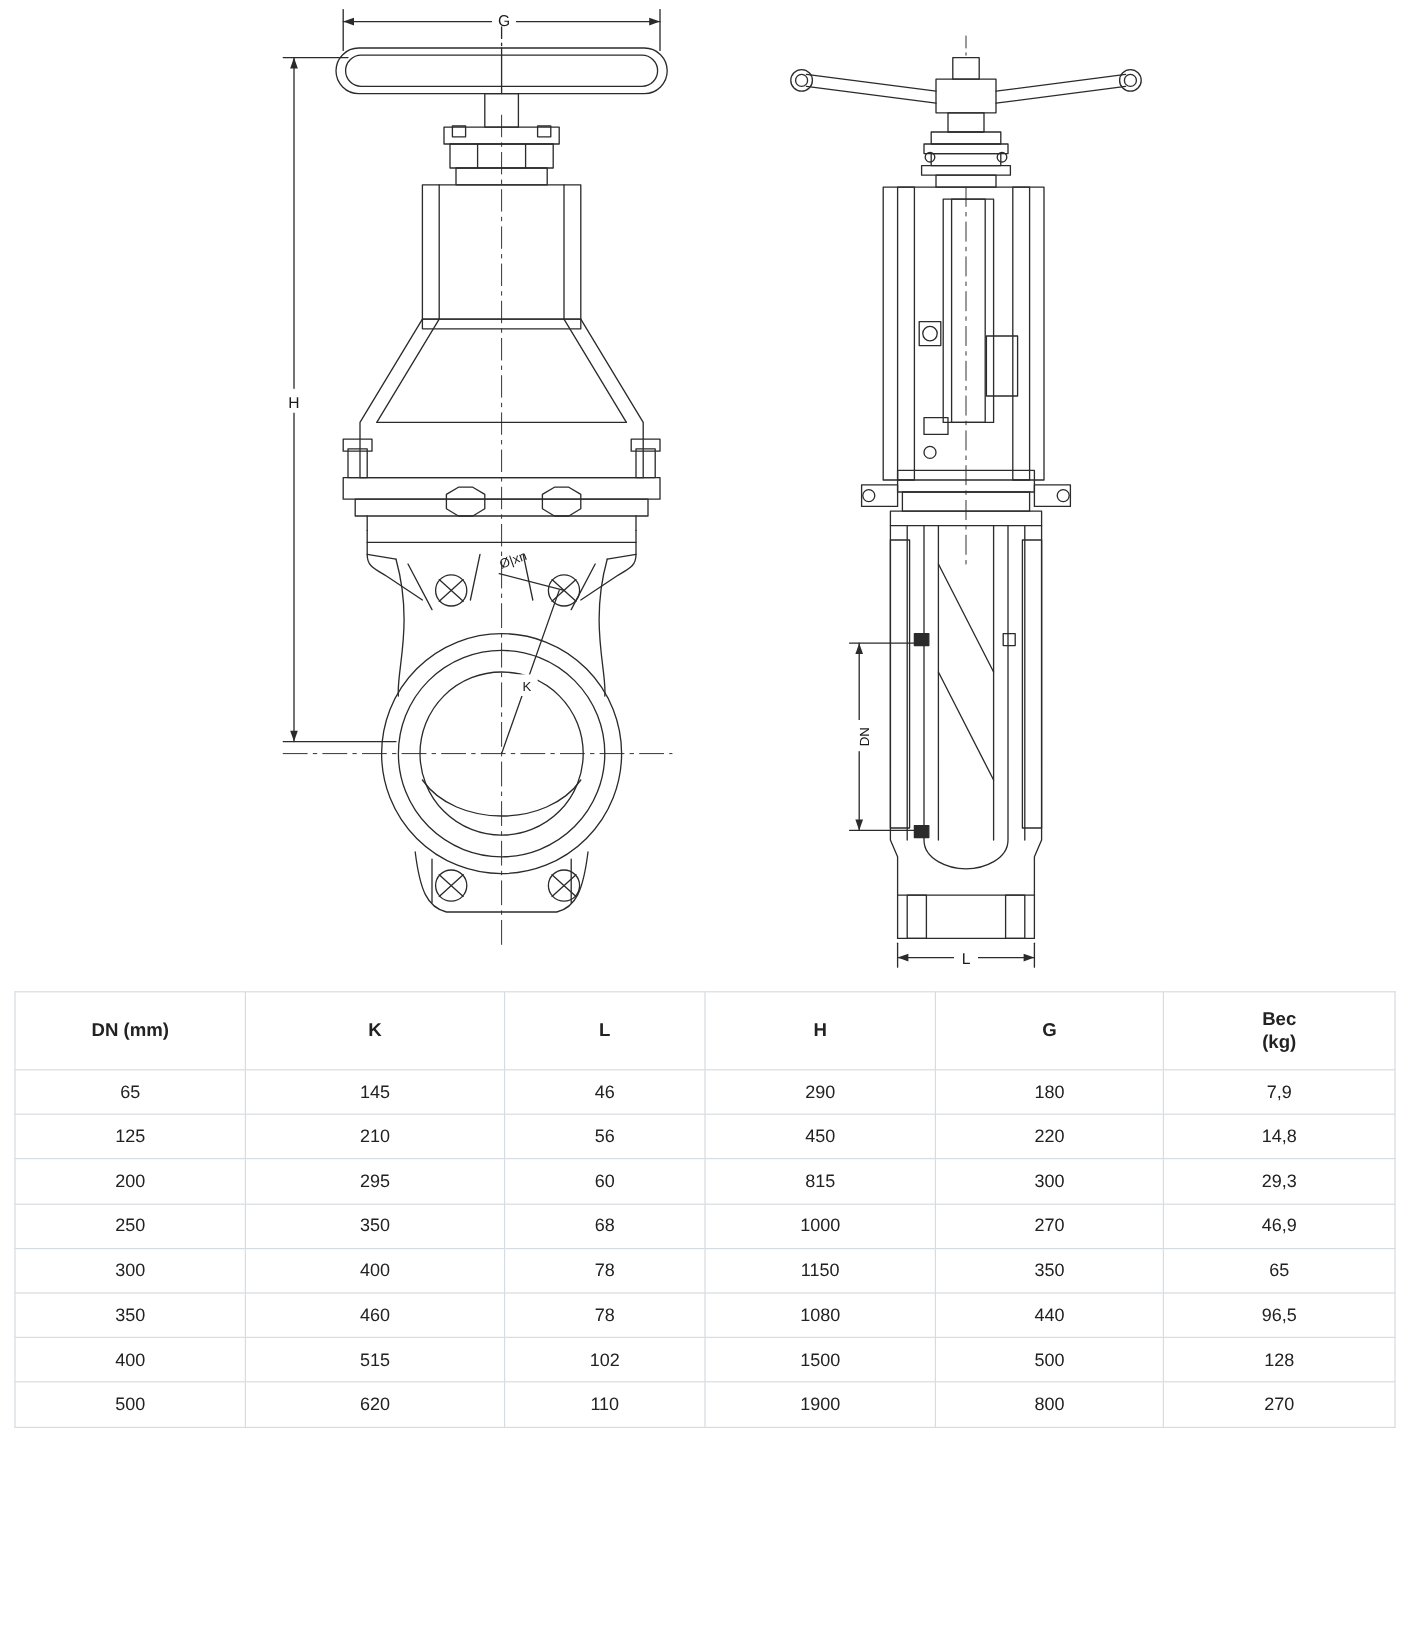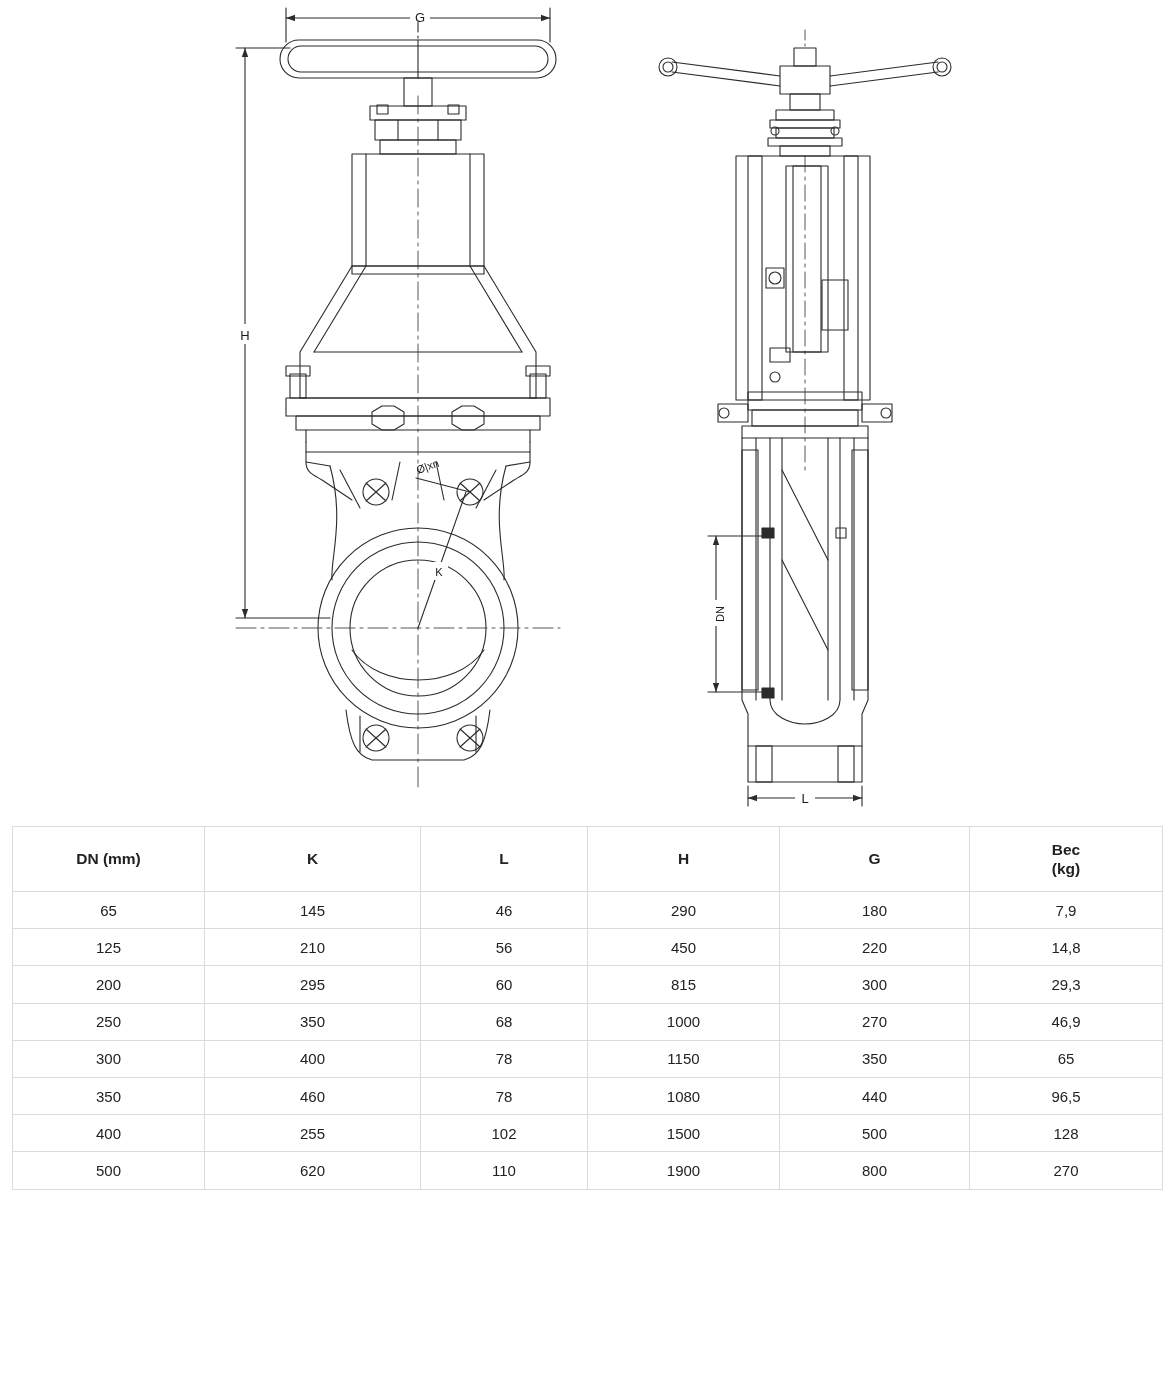--- a/index.html
+++ b/index.html
@@ -331,21 +331,21 @@
       <tr>
         <td>350</td>
         <td>460</td>
         <td>78</td>
         <td>1080</td>
         <td>440</td>
         <td>96,5</td>
       </tr>
       <tr>
         <td>400</td>
-        <td>255</td>
+        <td>515</td>
         <td>102</td>
         <td>1500</td>
         <td>500</td>
         <td>128</td>
       </tr>
       <tr>
         <td>500</td>
         <td>620</td>
         <td>110</td>
         <td>1900</td>

